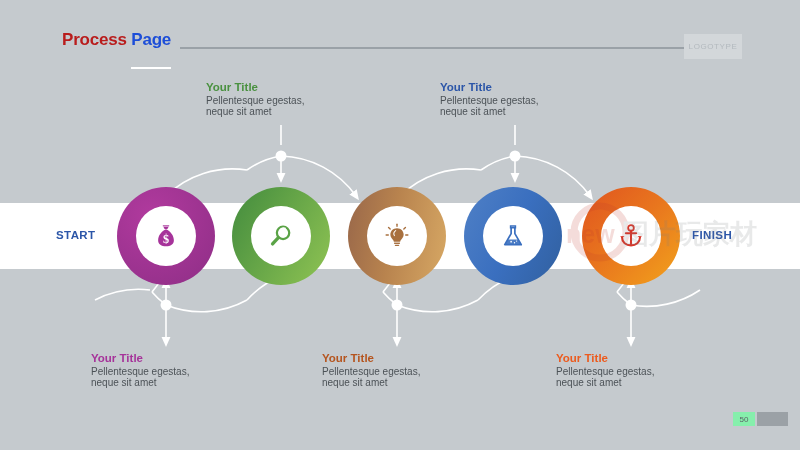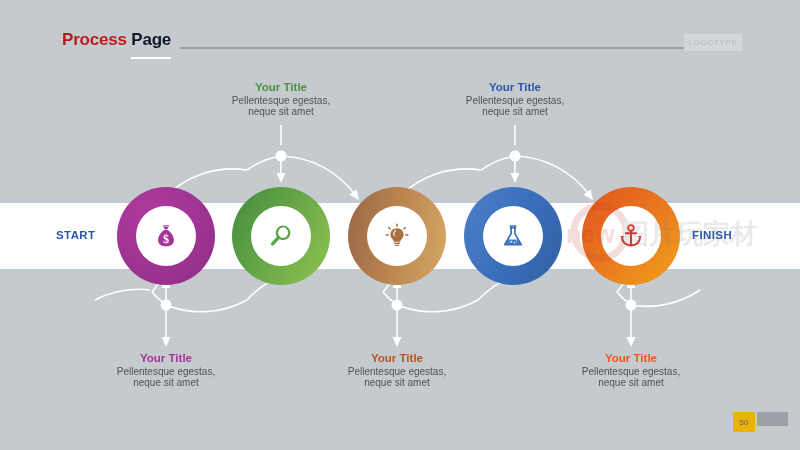--- a/index.html
+++ b/index.html
@@ -9,58 +9,58 @@
     font-family:"Liberation Sans", sans-serif;
     overflow:hidden;
     position:relative;
   }
   #slide{position:absolute;inset:0;width:800px;height:450px;overflow:hidden;}
 
   
   #header{position:absolute;left:62px;top:30px;width:680px;height:26px;}
   #title{position:absolute;left:0;top:0;font-size:17px;font-weight:bold;letter-spacing:-0.2px;white-space:nowrap;}
   #title .t1{color:#b91c1c;}
-  #title .t2{color:#0f172a;border-bottom:2px solid #ffffff;padding-bottom:8px;}
+  #title .t2{color:#1d4ed8;border-bottom:2px solid #ffffff;padding-bottom:18px;}
   #headrule{position:absolute;left:118px;top:17px;width:556px;height:2px;background:#9aa1a7;}
   #logotype{
-    position:absolute;left:622px;top:4px;width:58px;height:17px;
+    position:absolute;left:622px;top:4px;width:58px;height:25px;
     background:#d3d7da;color:#b3b9be;font-size:8px;letter-spacing:0.6px;
     display:flex;align-items:center;justify-content:center;font-weight:normal;
   }
 
   
   #band{position:absolute;left:0;top:203px;width:800px;height:66px;background:#ffffff;}
 
   
   #connectors{position:absolute;left:0;top:0;width:800px;height:450px;}
 
   
   .node{position:absolute;width:98px;height:98px;border-radius:50%;}
   .node .inner{
     position:absolute;left:19px;top:19px;width:60px;height:60px;
     border-radius:50%;background:#ffffff;
     display:flex;align-items:center;justify-content:center;
   }
   .node .inner svg{display:block;}
 
   
-  .lbl{position:absolute;width:150px;text-align:center;}
+  .lbl{position:absolute;width:150px;}
   .lbl .h{font-size:11.5px;font-weight:bold;line-height:14px;margin-bottom:2px;}
   .lbl .p{font-size:10px;color:#4c5257;line-height:10.5px;}
 
   
   .endcap{position:absolute;font-size:11.5px;font-weight:bold;color:#2c56a8;letter-spacing:0.4px;}
   #startcap{left:56px;top:229px;}
   #finishcap{left:692px;top:229px;text-align:right;}
 
   
   #footbar{position:absolute;left:757px;top:412px;width:31px;height:14px;background:#9ba1a6;}
   #pagenum{
-    position:absolute;left:733px;top:412px;width:22px;height:20px;
-    background:#eab308;color:#5d6368;font-size:8px;
+    position:absolute;left:733px;top:412px;width:22px;height:14px;
+    background:#86efac;color:#5d6368;font-size:8px;
     display:flex;align-items:center;justify-content:center;text-align:right;
   }
 
   
   #watermark{position:absolute;left:0;top:0;width:800px;height:450px;pointer-events:none;}
 </style>
 </head>
 <body>
 
 <div id="slide">

